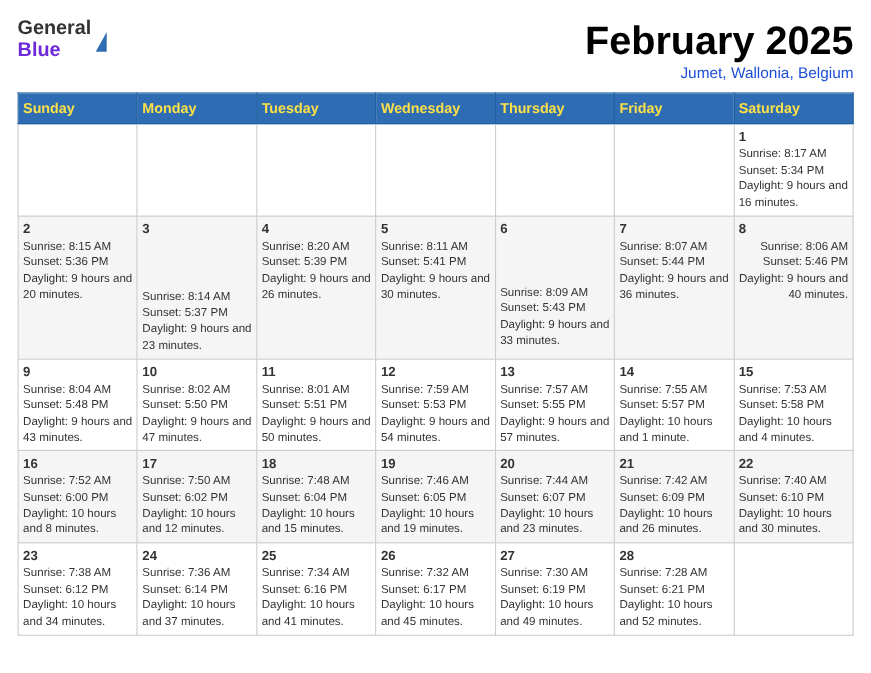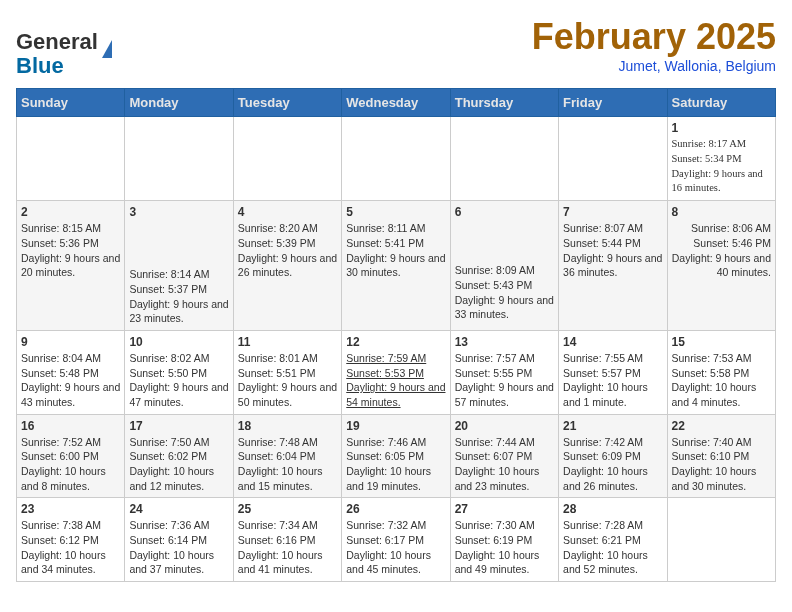--- a/index.html
+++ b/index.html
@@ -16,55 +16,54 @@
       align-items: flex-start;
       margin-bottom: 10px;
     }
     .logo {
       display: flex;
       align-items: center;
     }
     .logo-text {
       display: flex;
       flex-direction: column;
-      font-size: 22px;
+      font-size: 18px;
       font-weight: bold;
       line-height: 1.1;
-      margin-top: 14px;
     }
     .logo-general { color: #333; }
-    .logo-blue { color: #0369a1; }
+    .logo-blue { color: #6d28d9; }
     .logo-triangle {
       width: 0;
       height: 0;
       border-left: 10px solid transparent;
       border-bottom: 18px solid #2e6db4;
       margin-left: 4px;
       margin-top: 4px;
     }
     .title-block {
       text-align: right;
     }
     .month-title {
       font-size: 36px;
       font-weight: bold;
-      color: #a16207;
+      color: #000000;
     }
     .location {
       font-size: 14px;
       color: #1d4ed8;
     }
     .calendar {
       width: 100%;
       border-collapse: collapse;
       border: 1px solid #ccc;
     }
     .calendar th {
       background: #2e6db4;
-      color: #e5e5e5;
+      color: #fde047;
       font-size: 13px;
       padding: 6px 4px;
       text-align: left;
       border: 1px solid #2060a0;
     }
     .calendar td {
       vertical-align: top;
       border: 1px solid #ccc;
       padding: 4px;
       width: calc(100% / 7);
@@ -124,21 +123,21 @@
   <tbody id="calendar-body">
   <tr>
         <td class="empty-cell"></td>
         <td class="empty-cell"></td>
         <td class="empty-cell"></td>
         <td class="empty-cell"></td>
         <td class="empty-cell"></td>
         <td class="empty-cell"></td>
         <td>
           <div class="day-number">1</div>
-          <div class="day-info" style="white-space: pre-line; font-family: Liberation Serif, serif;">Sunrise: 8:17 AM
+          <div class="day-info" style="white-space: pre-line;">Sunrise: 8:17 AM
 Sunset: 5:34 PM
 Daylight: 9 hours and 16 minutes.</div>
         </td>
       </tr>
       <tr>
         <td>
           <div class="day-number">2</div>
           <div class="day-info" style="white-space: pre-line;">Sunrise: 8:15 AM
 Sunset: 5:36 PM
 Daylight: 9 hours and 20 minutes.</div>
@@ -194,21 +193,21 @@
 Daylight: 9 hours and 47 minutes.</div>
         </td>
         <td>
           <div class="day-number">11</div>
           <div class="day-info" style="white-space: pre-line;">Sunrise: 8:01 AM
 Sunset: 5:51 PM
 Daylight: 9 hours and 50 minutes.</div>
         </td>
         <td>
           <div class="day-number">12</div>
-          <div class="day-info" style="white-space: pre-line; text-decoration: underline;">Sunrise: 7:59 AM
+          <div class="day-info" style="white-space: pre-line;">Sunrise: 7:59 AM
 Sunset: 5:53 PM
 Daylight: 9 hours and 54 minutes.</div>
         </td>
         <td>
           <div class="day-number">13</div>
           <div class="day-info" style="white-space: pre-line;">Sunrise: 7:57 AM
 Sunset: 5:55 PM
 Daylight: 9 hours and 57 minutes.</div>
         </td>
         <td>

